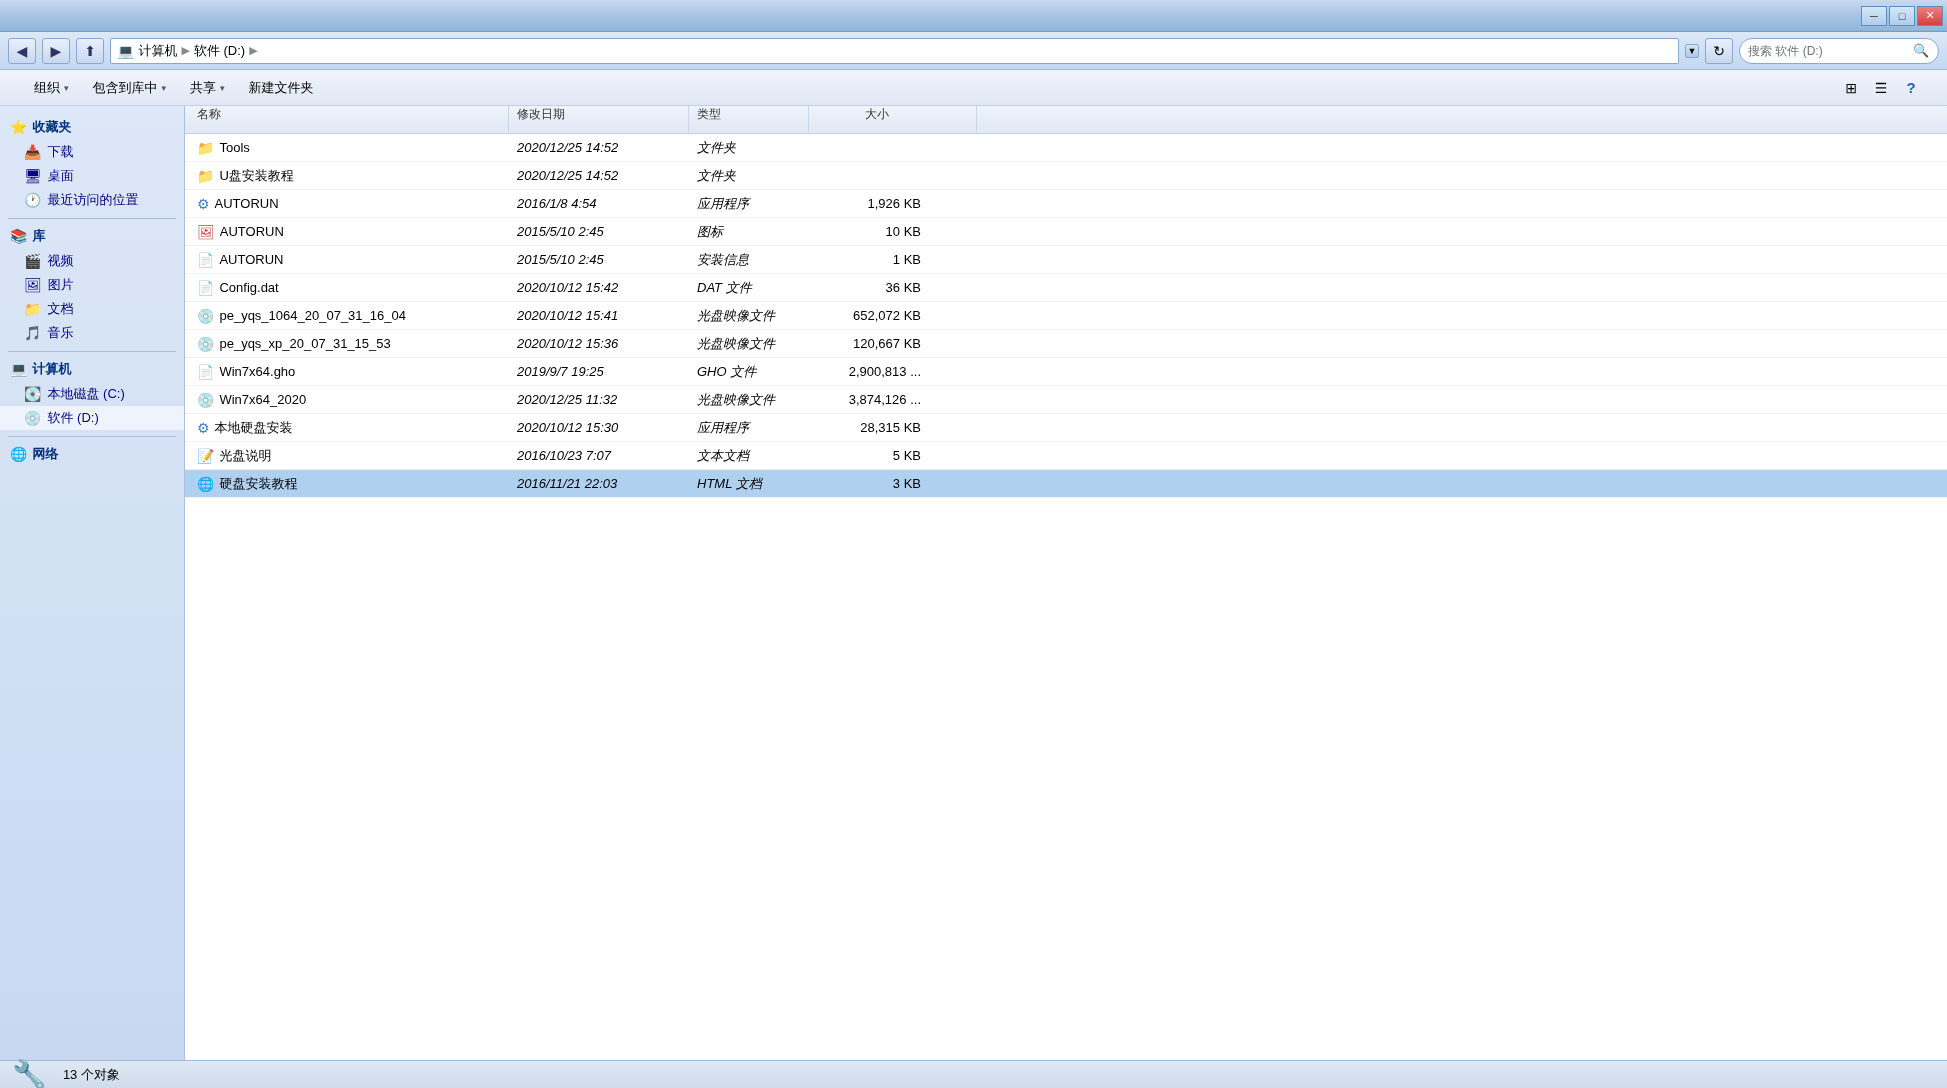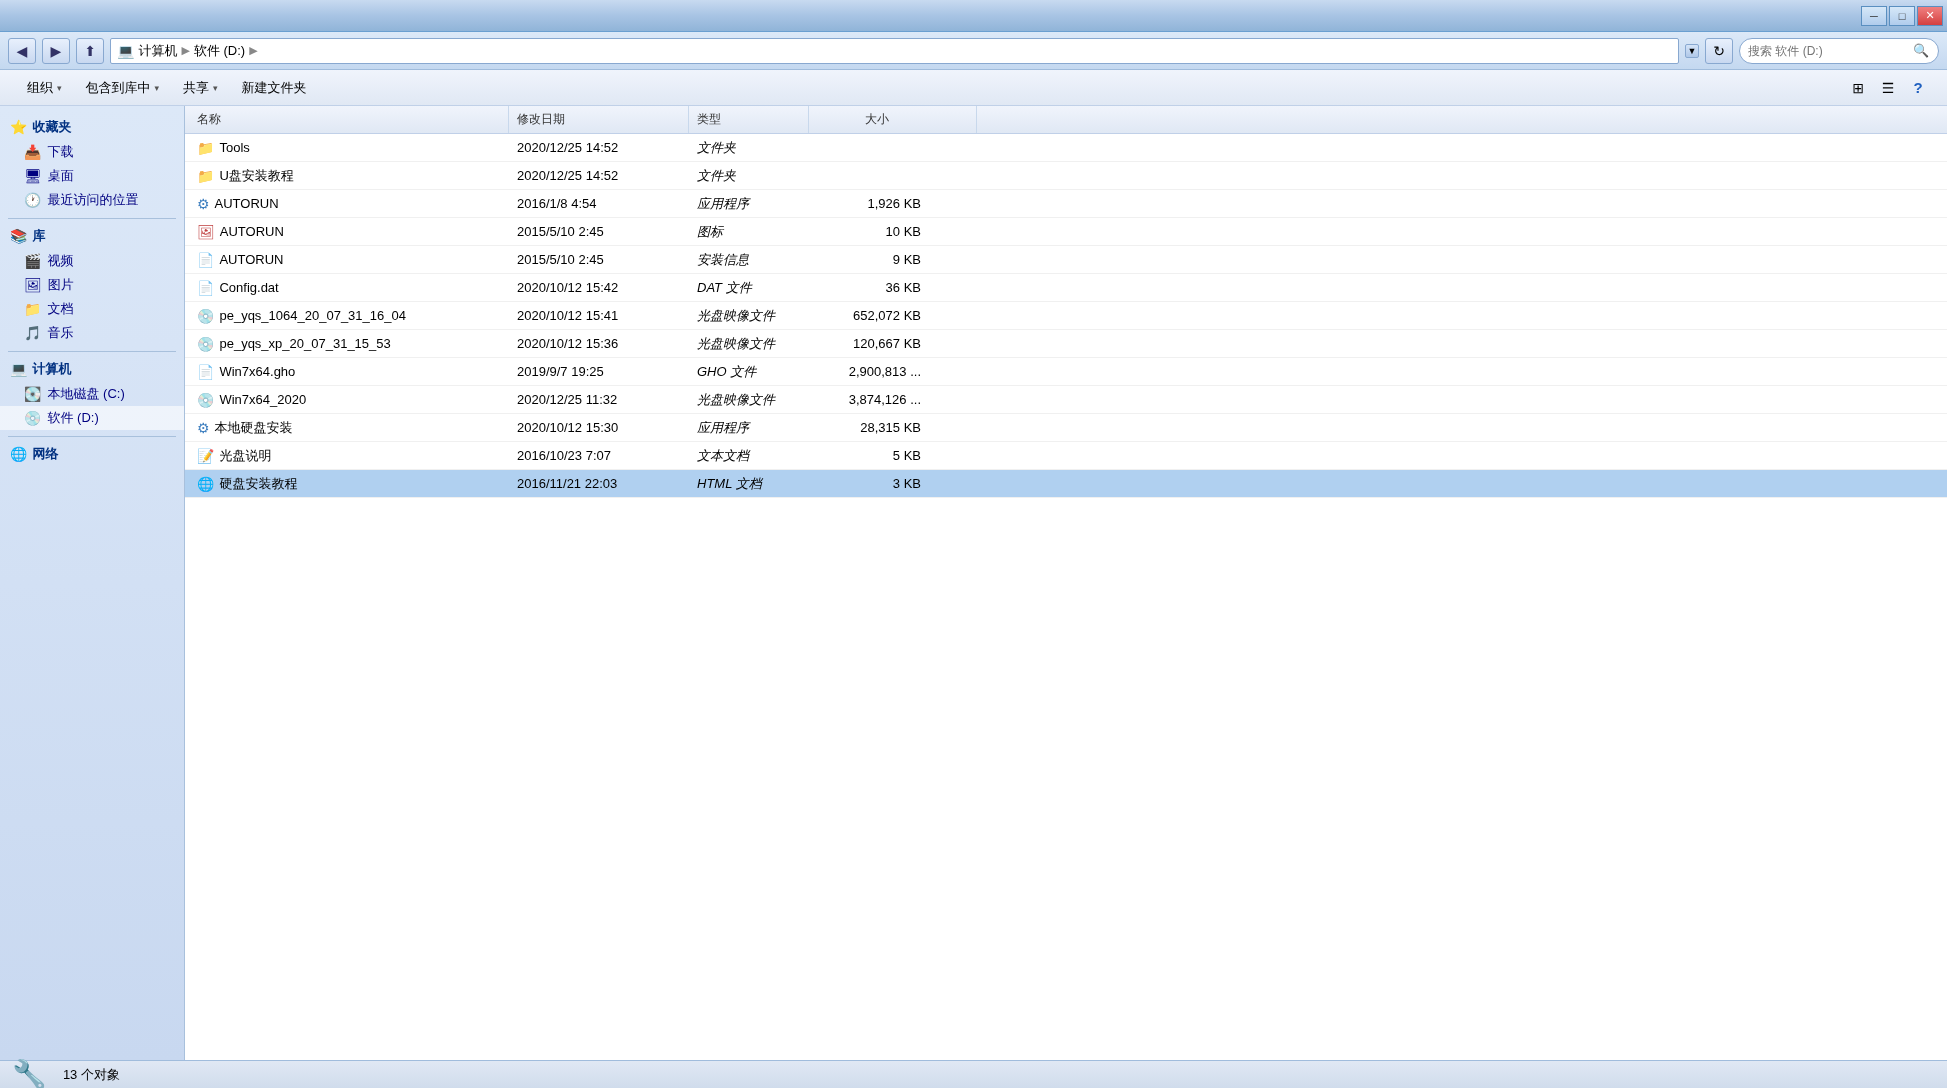--- a/index.html
+++ b/index.html
@@ -132,21 +132,21 @@
       background: transparent;
     }
 
     
     .toolbar {
       height: 36px;
       background: linear-gradient(to bottom, #f0f4fc, #e0e8f4);
       border-bottom: 1px solid #c0d0e8;
       display: flex;
       align-items: center;
-      padding: 0 16px;
+      padding: 0 23px;
       gap: 2px;
     }
     .tool-btn {
       height: 28px;
       padding: 0 10px;
       background: transparent;
       border: 1px solid transparent;
       border-radius: 3px;
       cursor: pointer;
       display: flex;
@@ -247,21 +247,20 @@
       border-bottom: 1px solid #c0d0e8;
       padding: 0 4px;
     }
     .col-header {
       font-size: 12px;
       color: #333;
       padding: 0 8px;
       cursor: pointer;
       height: 100%;
       display: flex;
-      align-items: center;
       border-right: 1px solid #c8d8ec;
     }
     .col-name { width: 320px; }
     .col-date { width: 180px; }
     .col-type { width: 120px; }
     .col-size { width: 120px; margin-left: 48px; }
 
     
     .file-list {
       flex: 1;
@@ -282,21 +281,21 @@
       padding: 0 8px;
       font-size: 13px;
       overflow: hidden;
       white-space: nowrap;
       text-overflow: ellipsis;
       display: flex;
       align-items: center;
       gap: 5px;
     }
     .file-cell.name { width: 320px; }
-    .file-cell.date { width: 180px; }
+    .file-cell.date { width: 180px; font-style: italic; }
     .file-cell.type { width: 120px; font-style: italic; }
     .file-cell.size { width: 120px; text-align: right; justify-content: flex-end; }
 
     .file-icon {
       font-size: 14px;
       flex-shrink: 0;
     }
 
     
     .status-bar {
@@ -502,21 +501,21 @@
           <div class="file-cell type">图标</div>
           <div class="file-cell size">10 KB</div>
         </div>
         <div class="file-row">
           <div class="file-cell name">
             <span class="file-icon dat-icon">📄</span>
             <span>AUTORUN</span>
           </div>
           <div class="file-cell date">2015/5/10 2:45</div>
           <div class="file-cell type">安装信息</div>
-          <div class="file-cell size">9 KB</div>
+          <div class="file-cell size">1 KB</div>
         </div>
         <div class="file-row">
           <div class="file-cell name">
             <span class="file-icon dat-icon">📄</span>
             <span>Config.dat</span>
           </div>
           <div class="file-cell date">2020/10/12 15:42</div>
           <div class="file-cell type">DAT 文件</div>
           <div class="file-cell size">36 KB</div>
         </div>

